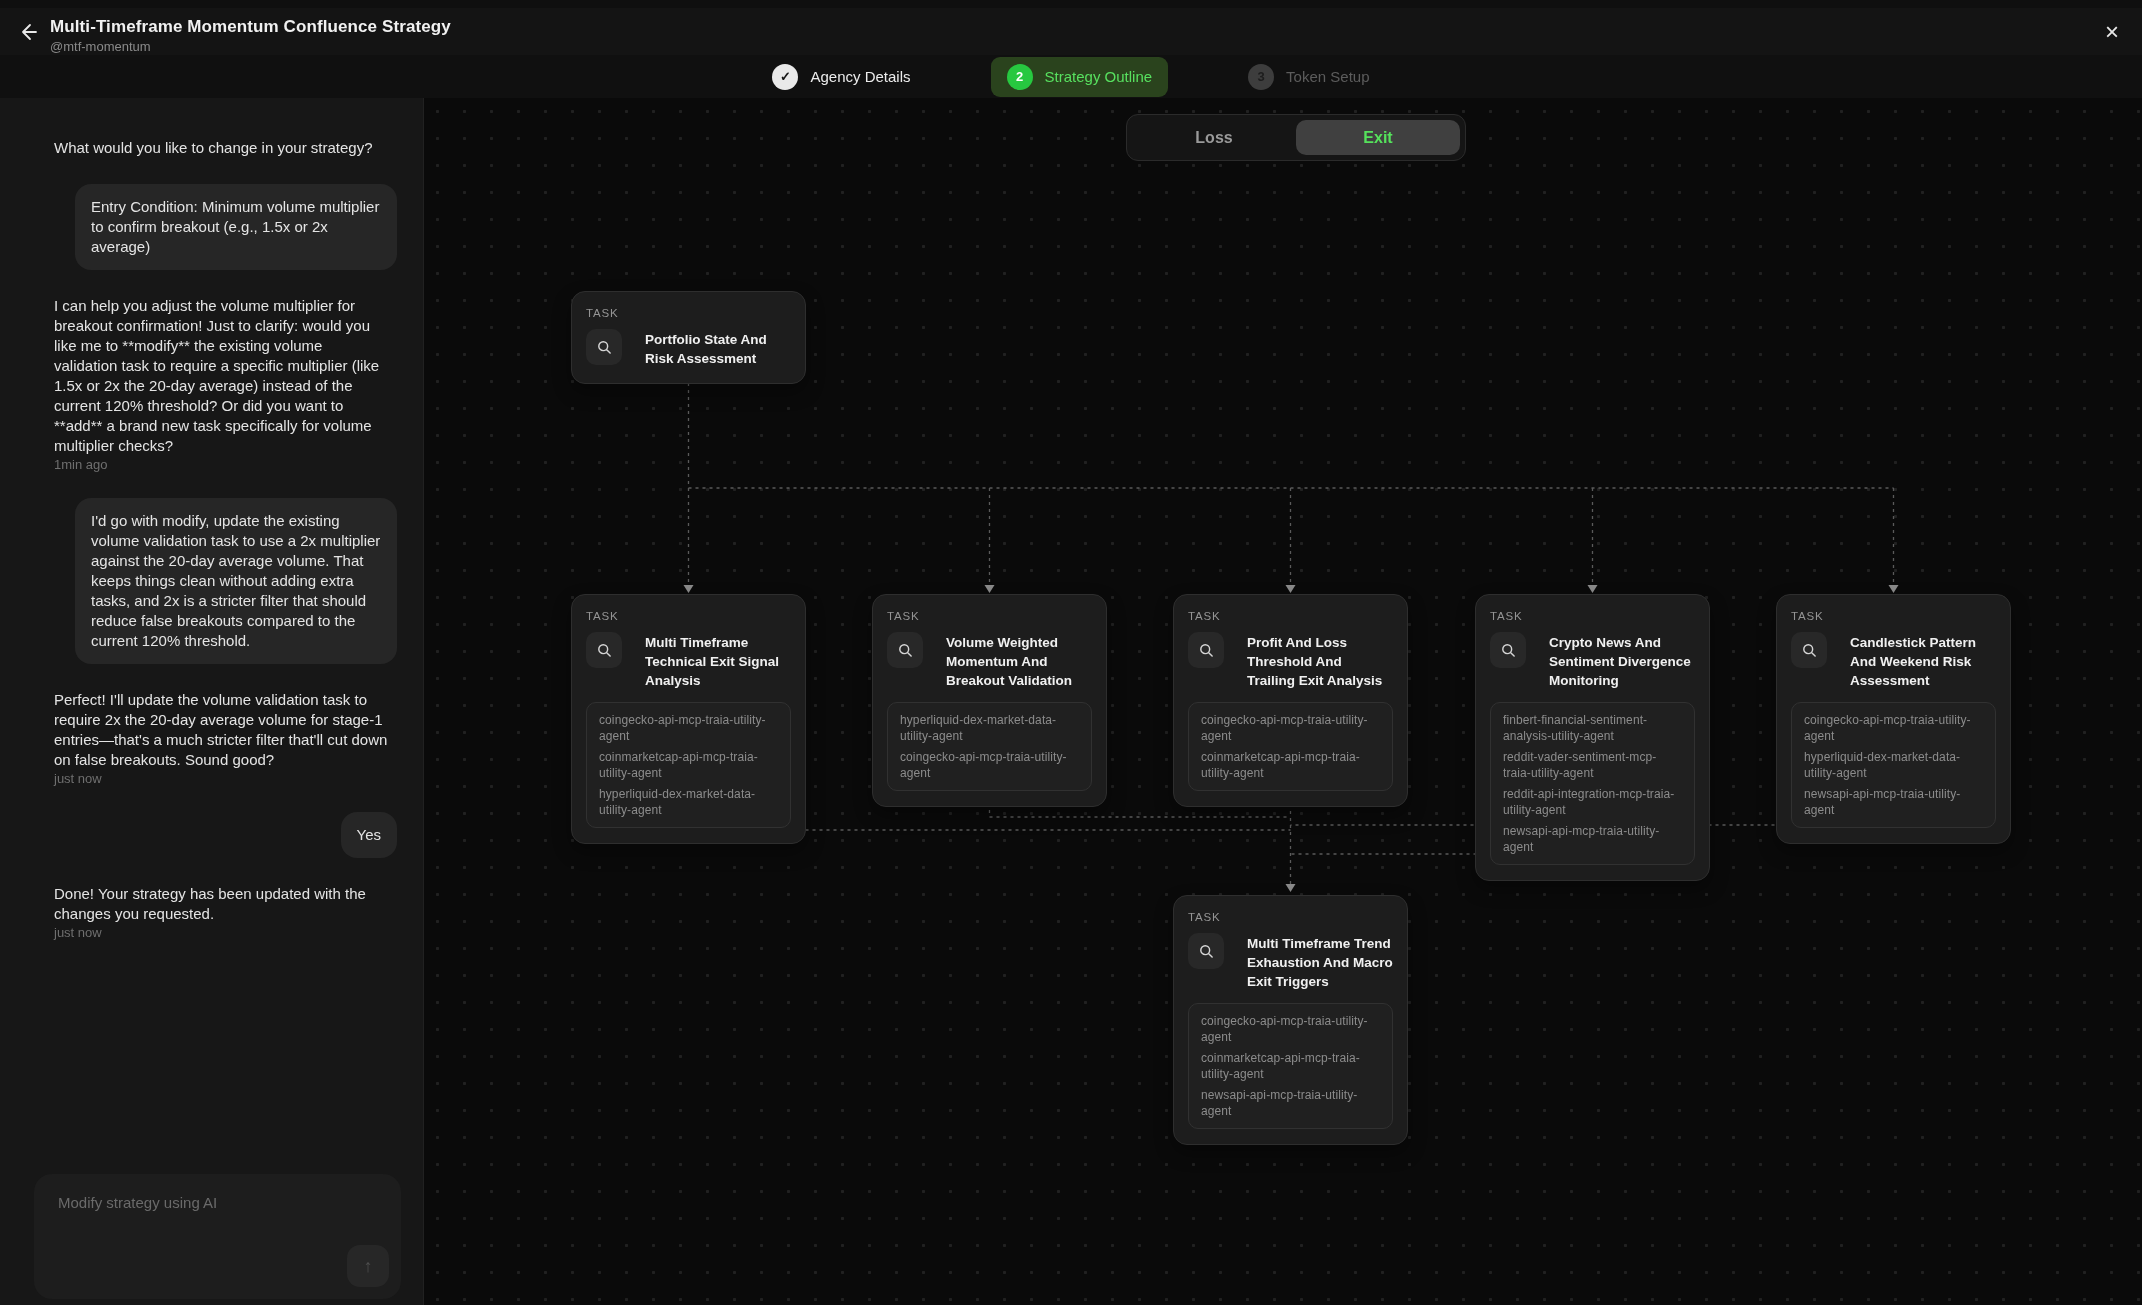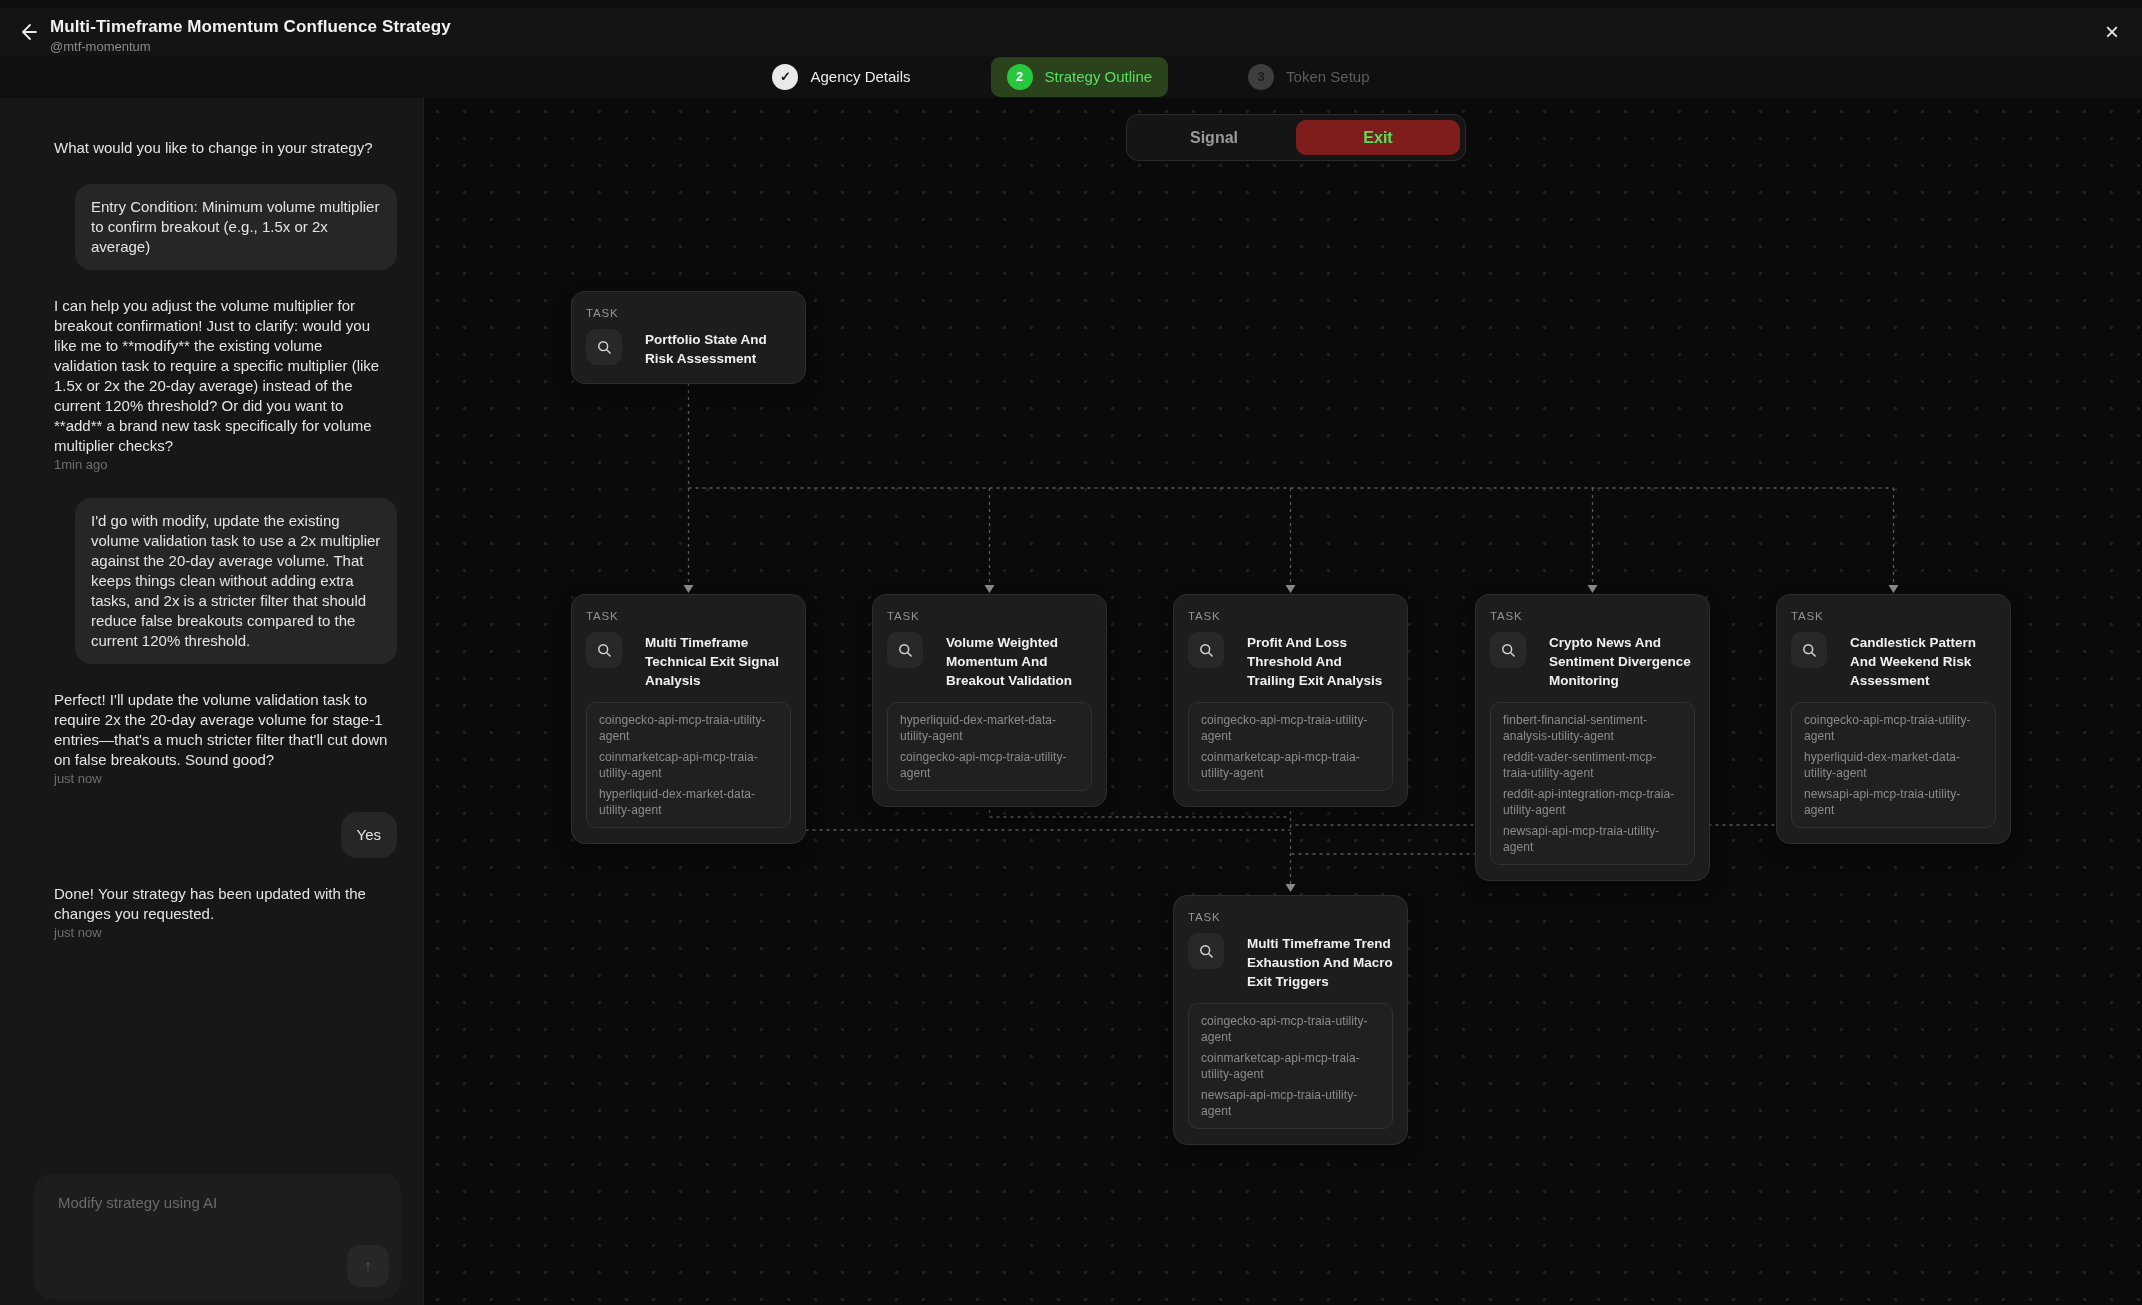--- a/index.html
+++ b/index.html
@@ -58,21 +58,21 @@
   
   .canvas { position:relative; width:1718px; height:1207px; background:#0a0a0a;
     background-image:radial-gradient(circle, #212121 1.4px, transparent 1.5px);
     background-size:27px 27px; overflow:hidden; }
   .wires { position:absolute; left:0; top:0; z-index:0; }
 
   .toggle { position:absolute; left:702px; top:16px; width:340px; height:47px; z-index:2;
     background:#151515; border:1px solid #2b2b2b; border-radius:12px; display:flex; padding:5px; }
   .togglebtn { flex:1; border:none; background:none; color:#9a9a9a; font-size:16px; font-weight:700;
     border-radius:10px; cursor:pointer; }
-  .togglebtn.selected { background:#7f1d1d; color:#55e25b; }
+  .togglebtn.selected { background:#404040; color:#55e25b; }
 
   .node { position:absolute; z-index:1; width:235px; background:#1d1d1d; border:1px solid #2e2e2e;
     border-radius:14px; padding:15px 14px 15px 14px; box-shadow:0 8px 18px rgba(0,0,0,.35); cursor:pointer; }
   .tasklabel { color:#949494; font-size:11.5px; font-weight:500; letter-spacing:.8px; margin-bottom:10px; }
   .noderow { display:flex; gap:23px; align-items:flex-start; }
   .nodeicon { flex:0 0 auto; width:36px; height:36px; border-radius:10px; background:#282828;
     display:flex; align-items:center; justify-content:center; }
   .nodetitle { color:#f0f0f0; font-size:13.5px; font-weight:700; line-height:19px; padding-top:1px; }
   .agentbox { margin-top:12px; border:1px solid #313131; border-radius:10px; padding:9px 12px;
     background:rgba(255,255,255,0.015); }
@@ -181,21 +181,21 @@
         <polygon points="259.5,487 269.5,487 264.5,495"></polygon>
         <polygon points="560.5,487 570.5,487 565.5,495"></polygon>
         <polygon points="861.5,487 871.5,487 866.5,495"></polygon>
         <polygon points="1163.5,487 1173.5,487 1168.5,495"></polygon>
         <polygon points="1464.5,487 1474.5,487 1469.5,495"></polygon>
         <polygon points="861.5,786 871.5,786 866.5,794"></polygon>
       </g>
     </svg>
 
     <div class="toggle" id="toggle">
-        <button class="togglebtn">Signal</button>
+        <button class="togglebtn">Loss</button>
         <button class="togglebtn selected">Exit</button>
       </div>
     <div id="nodes">
         <div class="node" style="left: 147px; top: 193px;">
           <div class="tasklabel">TASK</div>
           <div class="noderow">
             <span class="nodeicon">
               <svg width="17" height="17" viewBox="0 0 20 20">
                 <circle cx="8.5" cy="8.5" r="5.2" stroke="#d6d6d6" stroke-width="1.7" fill="none"></circle>
                 <line x1="12.6" y1="12.6" x2="16.6" y2="16.6" stroke="#d6d6d6" stroke-width="1.7" stroke-linecap="round"></line>

